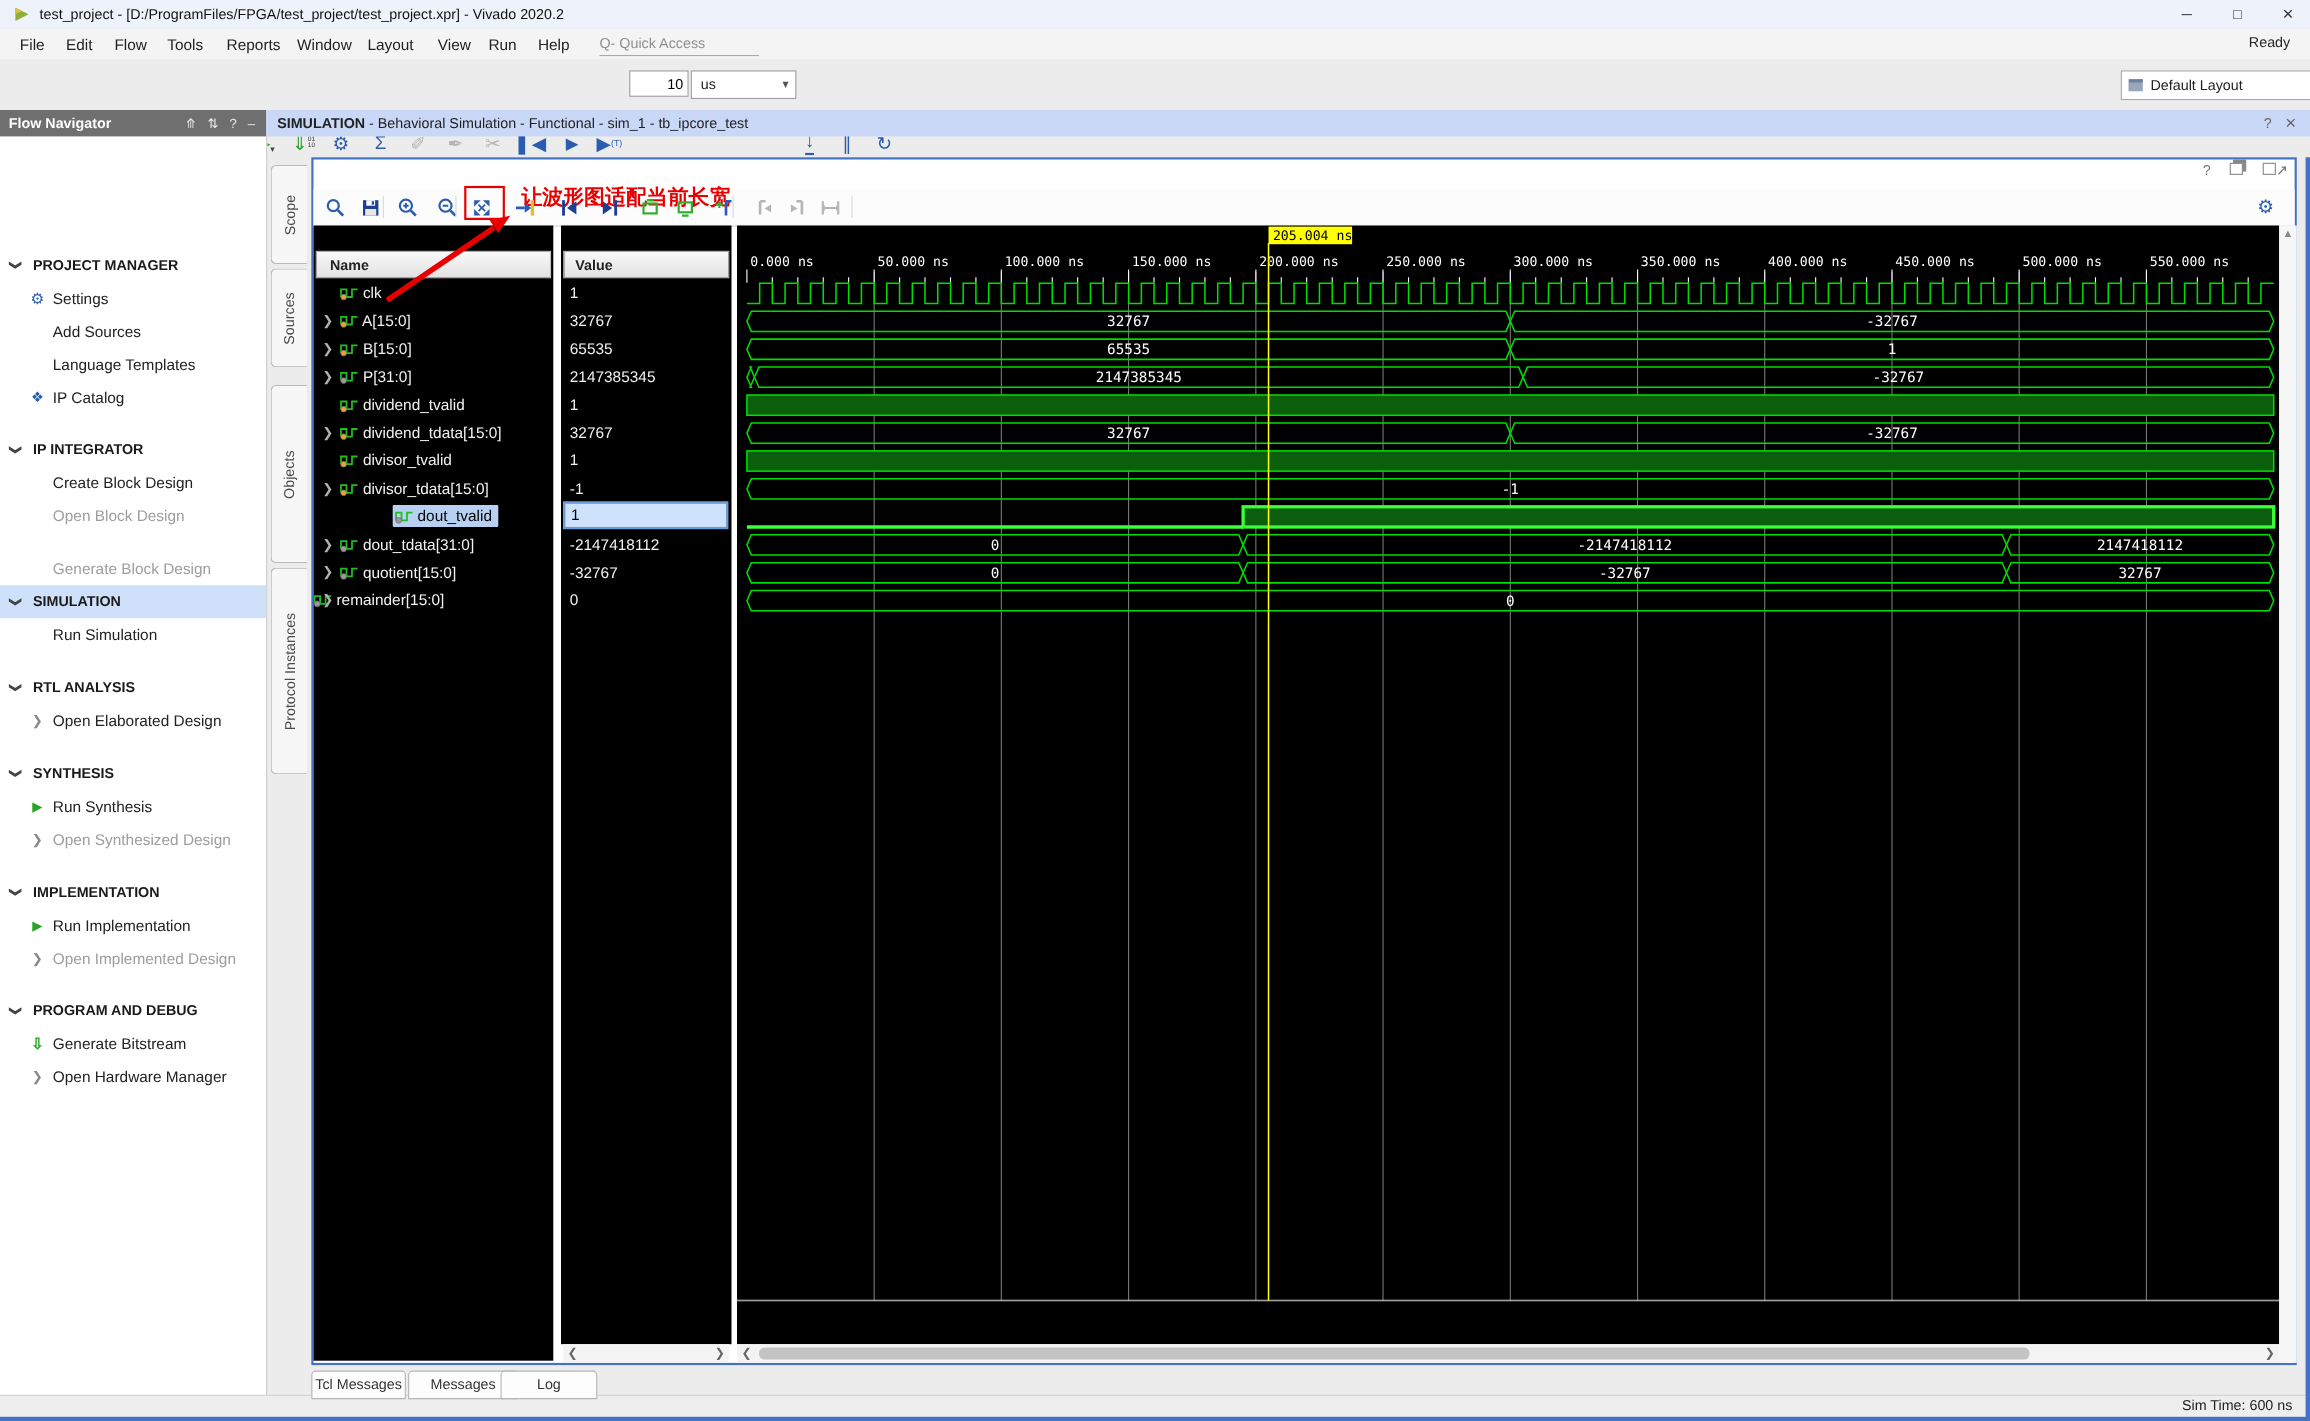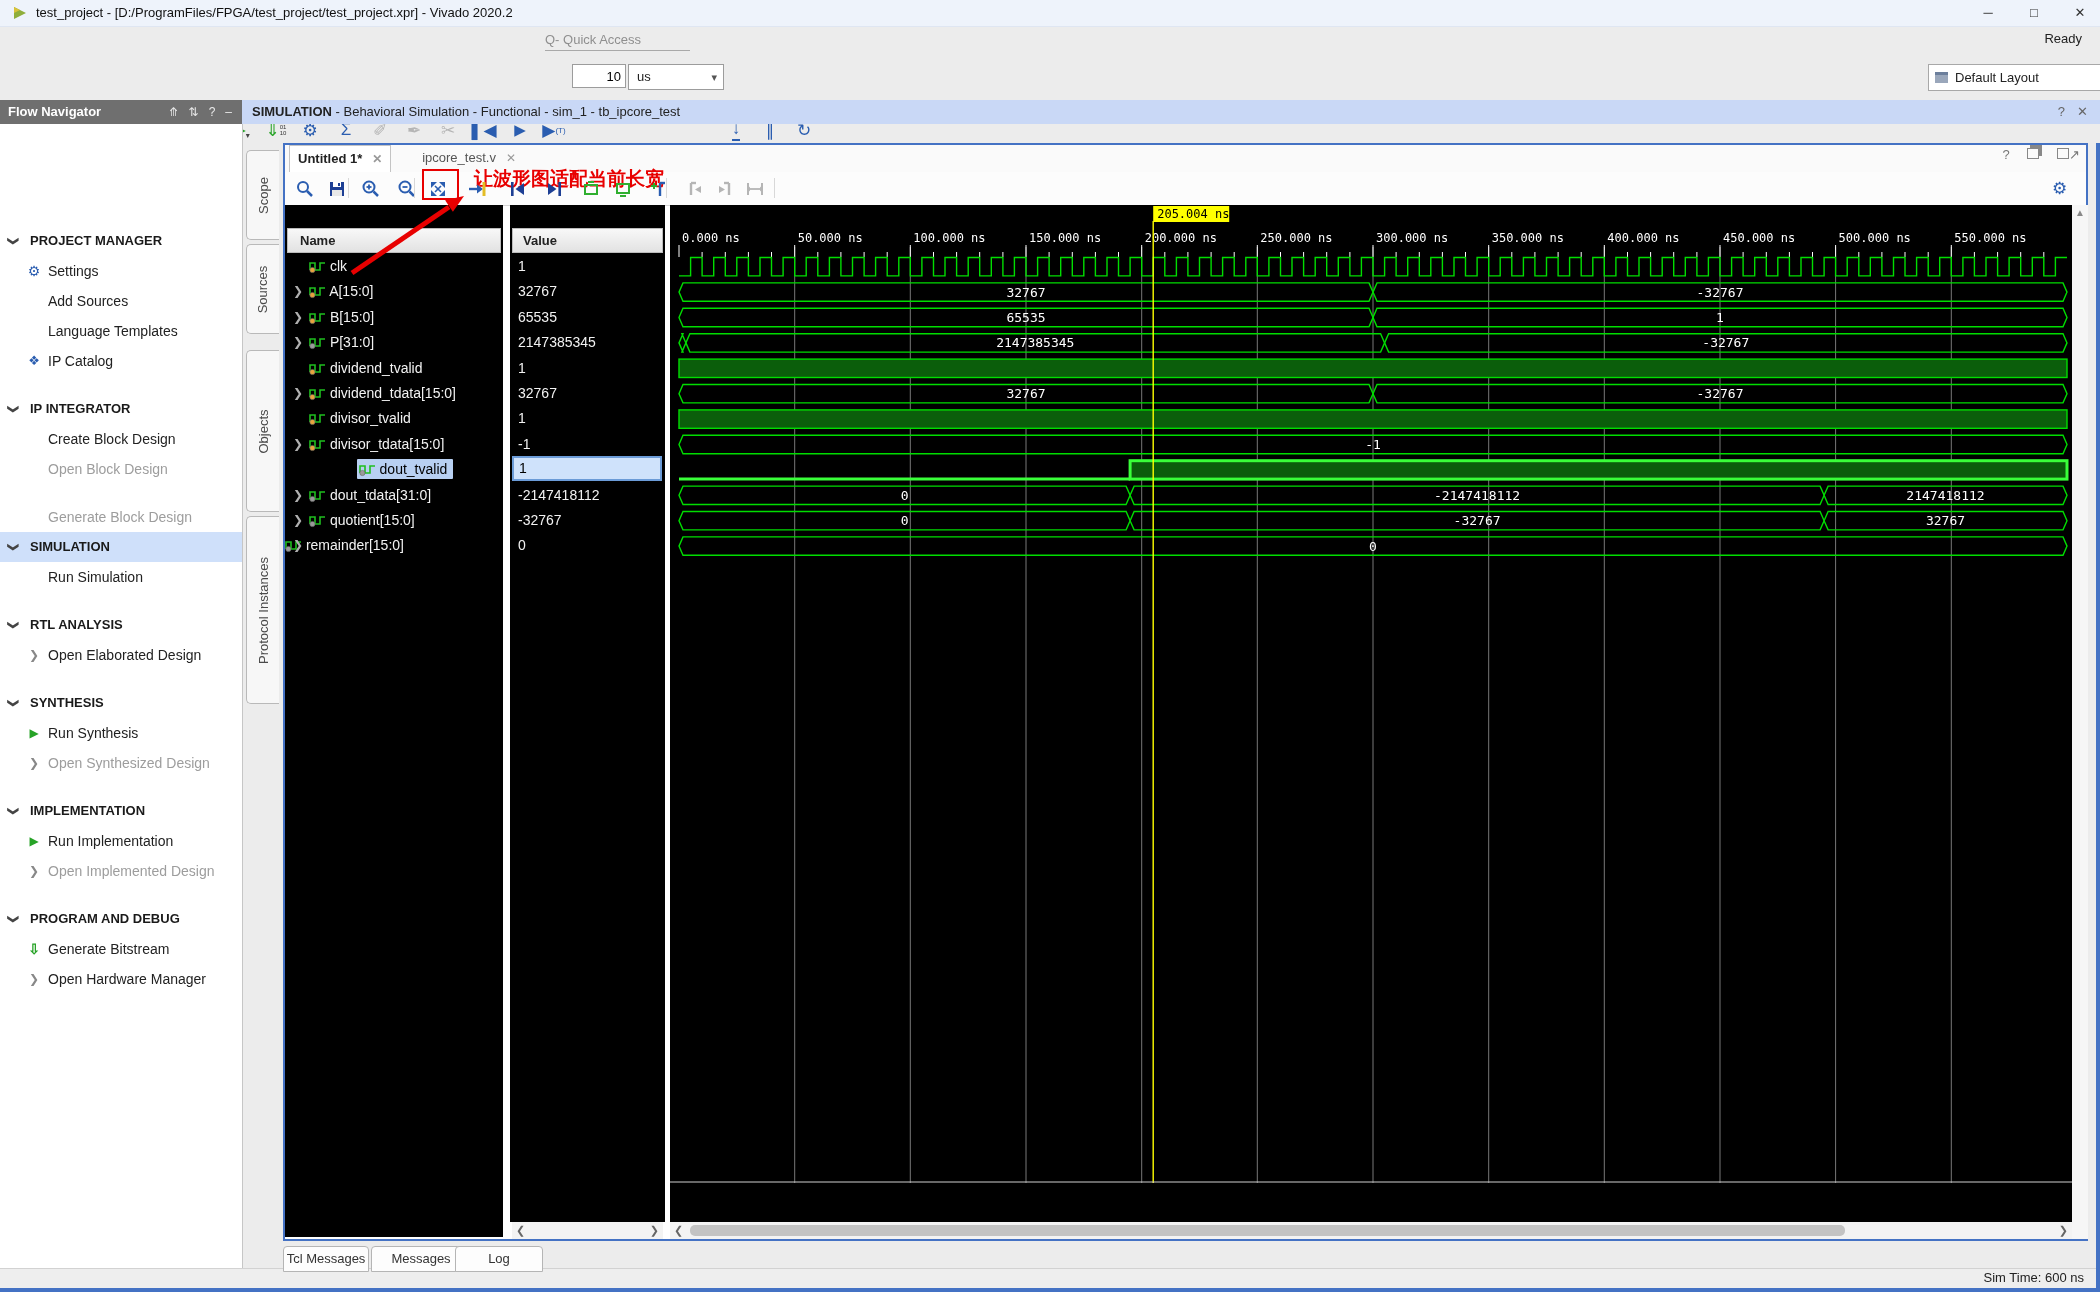--- a/index.html
+++ b/index.html
@@ -95,20 +95,32 @@
     <svg class="abs" style="left:12px;top:5px" width="16" height="16" viewBox="0 0 16 16">
       <polygon points="2,2 14,8 2,14" fill="#8fae3c"></polygon>
         <polygon points="2,2 8,5 2,8" fill="#d8c23a"></polygon>
     </svg>
     <span class="abs" id="title-text">test_project - [D:/ProgramFiles/FPGA/test_project/test_project.xpr] - Vivado 2020.2</span>
     <div class="abs wctl" style="right:92px">─</div>
     <div class="abs wctl" style="right:46px">□</div>
     <div class="abs wctl" style="right:0">✕</div>
   </div>
 
+  <div class="abs" id="menubar">
+      <div class="menu-item abs" style="left: 14px;">File</div>
+      <div class="menu-item abs" style="left: 56px;">Edit</div>
+      <div class="menu-item abs" style="left: 100px;">Flow</div>
+      <div class="menu-item abs" style="left: 148px;">Tools</div>
+      <div class="menu-item abs" style="left: 202px;">Reports</div>
+      <div class="menu-item abs" style="left: 266px;">Window</div>
+      <div class="menu-item abs" style="left: 330px;">Layout</div>
+      <div class="menu-item abs" style="left: 394px;">View</div>
+      <div class="menu-item abs" style="left: 440px;">Run</div>
+      <div class="menu-item abs" style="left: 485px;">Help</div>
+    </div>
   <div class="abs" id="quick-access">Q- Quick Access</div>
   <div class="abs" id="ready">Ready</div>
 
   <div class="abs" id="toolbar">
       <div class="tbi abs" style="left: 12px;">
         <span class="folder"></span>
       </div>
       <div class="tbi abs" style="left: 50px;">
         <span style="color: rgb(174, 174, 174);">↶</span>
       </div>
@@ -276,24 +288,20 @@
 
   <div class="abs" id="simhdr">
     <b>SIMULATION</b><span> - Behavioral Simulation - Functional - sim_1 - tb_ipcore_test</span>
     <span class="hic">✕</span>
     <span class="hic">?</span>
   </div>
 
   <div id="vtabs"></div>
 
   <div class="abs" id="wavewin"></div>
-  <div class="abs" id="wtabs">
-      <div class="wtab act" style="left: 4px;"><span class="l">Untitled 1*</span><span class="x">✕</span></div>
-      <div class="wtab inact" style="left: 129.2px;"><span class="l">ipcore_test.v</span><span class="x">✕</span></div>
-    </div>
   <div class="abs" id="wtab-icons">
     <span>?</span>
     <span><i class="boxic" style="box-shadow:3px -3px 0 -0px #888"></i></span>
     <span><i class="boxic"></i>↗</span>
   </div>
 
   <div class="abs" id="wtoolbar"></div>
   <div class="abs" id="wgear">⚙</div>
 
   <div class="abs" id="namepanel">

